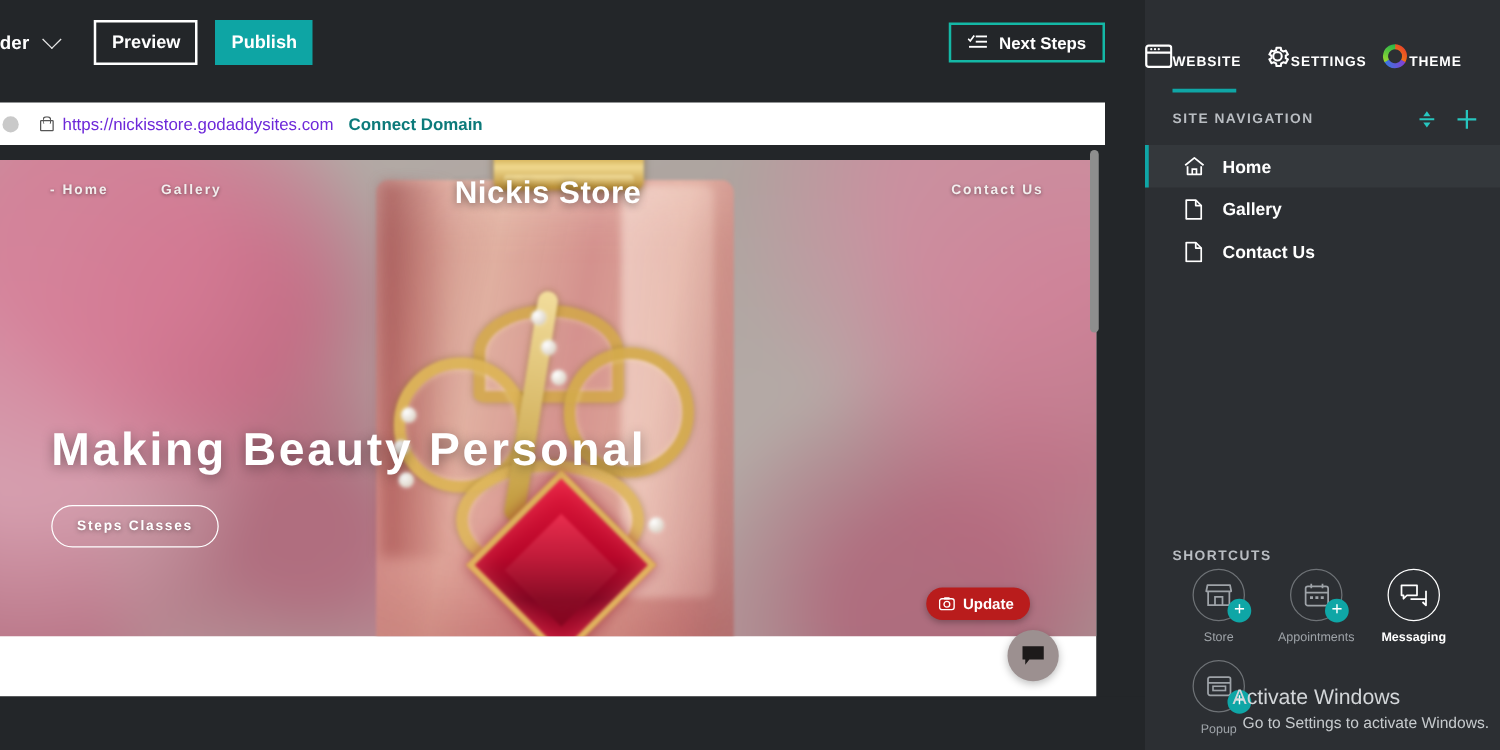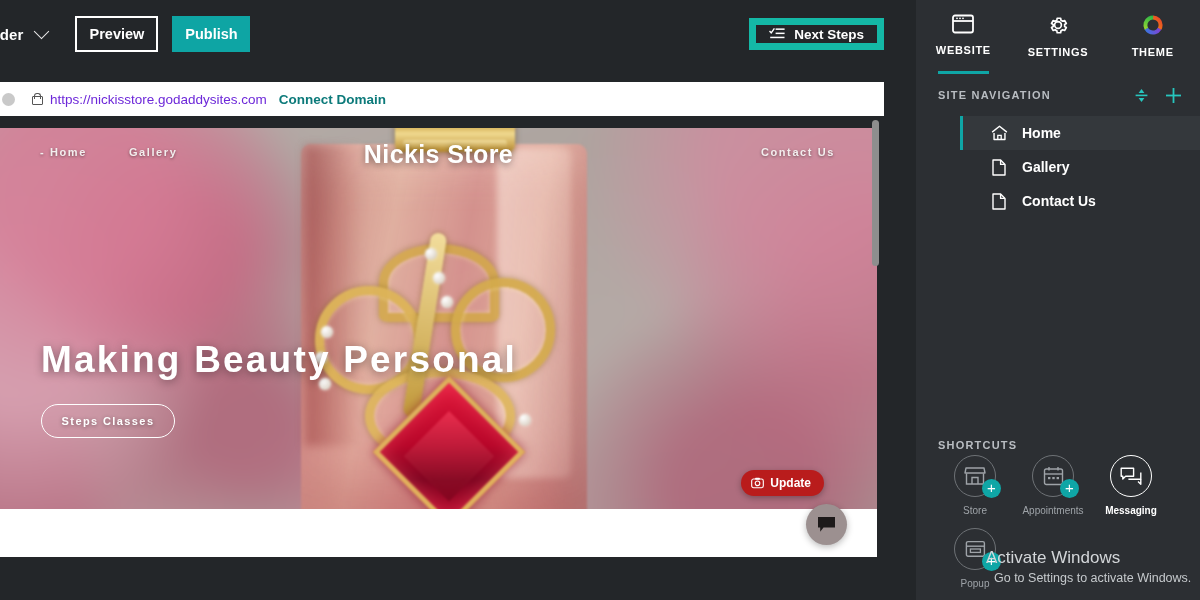--- a/index.html
+++ b/index.html
@@ -38,21 +38,21 @@
   }
   .btn-publish {
     margin-left:14px; width:78px; height:36px;
     background:#0ea5a4; color:#fff; border:none;
     font-size:14.5px; font-weight:700; font-family:"Liberation Sans", sans-serif;
     display:flex; align-items:center; justify-content:center; cursor:pointer;
   }
   .btn-next {
     position:absolute; right:32px; top:18px;
     height:32px; padding:0 13px;
-    border:7px solid #14b8a6; background:transparent; color:#fff;
+    border:2px solid #14b8a6; background:transparent; color:#fff;
     font-size:13.5px; font-weight:700; font-family:"Liberation Sans", sans-serif;
     display:flex; align-items:center; gap:9px; cursor:pointer;
   }
 
   
   .browserbar {
     position:absolute; left:0; top:82px; width:884px; height:34px;
     background:#fff; display:flex; align-items:center;
   }
   .bb-dot {
@@ -233,21 +233,21 @@
     background:#8e8e8e; border-radius:4px; z-index:8; cursor:pointer;
   }
 
   
   .panel {
     position:absolute; right:0; top:0; width:284px; height:600px;
     background:#2c2f33;
   }
   .tabs { display:flex; height:76px; background:#2c2f33; }
   .tab {
-    flex:1; display:flex; flex-direction:column; align-items:center;
+    flex:1; display:flex; flex-direction:row; align-items:center;
     justify-content:flex-start; padding-top:14px; cursor:pointer; position:relative;
   }
   .tab-label {
     margin-top:10px; color:#ffffff; font-size:11px; font-weight:700;
     letter-spacing:.7px;
   }
   .tab.active:after {
     content:""; position:absolute; left:22px; right:22px; bottom:2px;
     height:3px; background:#0fa6a6;
   }
@@ -258,21 +258,21 @@
   .section-title {
     color:#b9bdc2; font-size:11px; font-weight:700; letter-spacing:1.2px;
     flex:1;
   }
   .head-icons { display:flex; align-items:center; gap:16px; }
   .icon-btn { cursor:pointer; display:flex; align-items:center; }
 
   .nav-list { margin-top:2px; }
   .nav-row {
     height:34px; display:flex; align-items:center; padding-left:30px;
-    position:relative; cursor:pointer;margin-left:44px;
+    position:relative; cursor:pointer;
   }
   .nav-row.active { background:#34383c; }
   .nav-row.active:before {
     content:""; position:absolute; left:0; top:0; bottom:0; width:3px;
     background:#0fa6a6;
   }
   .nav-icon { width:18px; display:flex; align-items:center; justify-content:center; }
   .nav-text { margin-left:14px; color:#fff; font-size:14px; font-weight:700; }
 
   .shortcuts-head {

